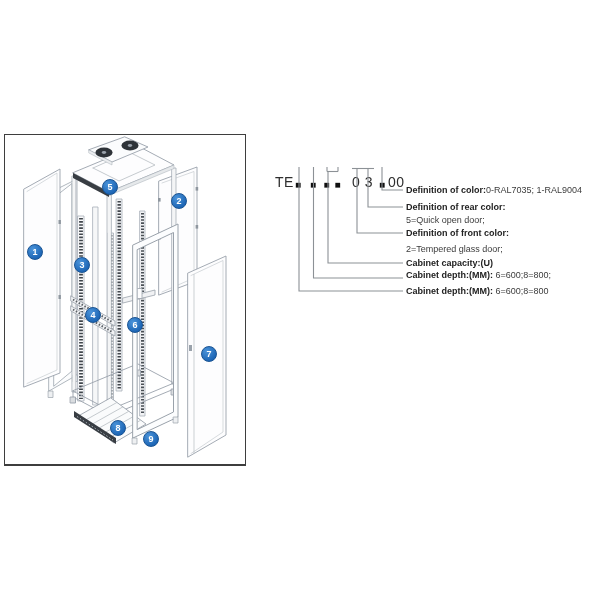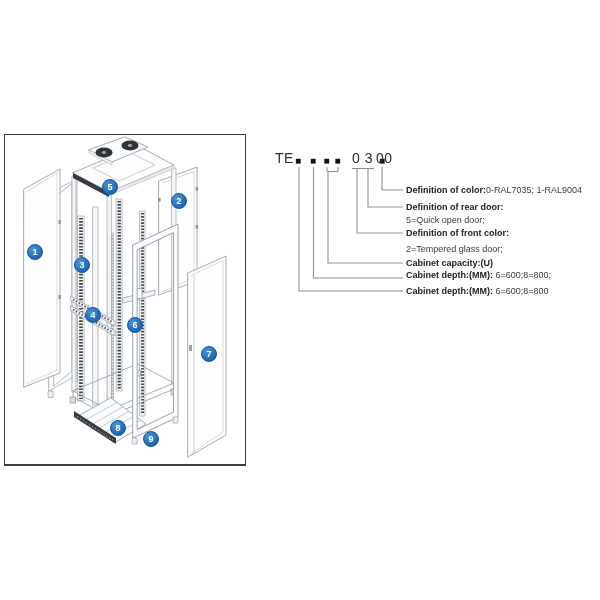--- a/index.html
+++ b/index.html
@@ -15,21 +15,21 @@
   }
   .diagram-box svg{position:absolute;left:0;top:0;}
   .part-badge{
     position:absolute;width:14px;height:14px;border-radius:50%;
     background:radial-gradient(circle at 35% 30%, #4a93d9, #1b64b4 75%);
     border:1px solid #1a5493;color:#ffffff;font-size:9px;font-weight:bold;
     display:flex;align-items:center;justify-content:center;
     transform:translate(-50%,-50%);line-height:1;
   }
   
-  .code-part{position:absolute;color:#2e2e2e;white-space:pre;}
+  .code-part{position:absolute;color:#2e2e2e;white-space:pre;margin-top:24px;}
   .code-text{font-size:14px;line-height:14px;letter-spacing:.5px;}
   .code-square{font-size:10px;line-height:12px;color:#101010;}
   
   .legend-row{
     position:absolute;left:406px;font-size:9px;line-height:10px;white-space:nowrap;
     color:#3c3c3c;
     text-align:right;
   }
   .legend-row b{color:#232323;font-weight:bold;}
   .overlay-lines{position:absolute;left:0;top:0;pointer-events:none;}
@@ -160,38 +160,38 @@
 </div>
 
 <div>
   <span class="code-part code-text" style="left:275px;top:151px">TE</span>
   <span class="code-part code-square" style="left:295px;top:155px">■</span>
   <span class="code-part code-square" style="left:310px;top:155px">■</span>
   <span class="code-part code-square" style="left:323.5px;top:155px">■</span>
   <span class="code-part code-square" style="left:334.5px;top:155px">■</span>
   <span class="code-part code-text" style="left:352px;top:151px">0 3</span>
   <span class="code-part code-square" style="left:379px;top:155px">■</span>
-  <span class="code-part code-text" style="left:376px;top:151px">00</span>
+  <span class="code-part code-text" style="left:388px;top:151px">00</span>
 </div>
 
 <svg class="overlay-lines" width="600" height="600" viewBox="0 0 600 600" fill="none" stroke="#8c9196" stroke-width="1.1">
   <polyline points="299,167 299,291 403,291"></polyline>
   <polyline points="313.5,167 313.5,278 403,278"></polyline>
   <polyline points="327,167 327,171.5"></polyline>
   <polyline points="338,167 338,171.5"></polyline>
   <polyline points="327,171.5 338,171.5"></polyline>
   <polyline points="328,171.5 328,263 403,263"></polyline>
   <line x1="352" y1="168.5" x2="374" y2="168.5"></line>
   <polyline points="357,168.5 357,233 403,233"></polyline>
   <polyline points="368,168.5 368,207 403,207"></polyline>
   <polyline points="382,167 382,190 403,190"></polyline>
 </svg>
 
 <div>
   <div class="legend-row" style="top:185px"><b>Definition of color:</b><span>0-RAL7035; 1-RAL9004</span></div>
-  <div class="legend-row" style="top:202px"><b>Definition of rear door:</b><span></span></div>
+  <div class="legend-row" style="top:202px"><b>Definition of rear color:</b><span></span></div>
   <div class="legend-row" style="top:215px"><b></b><span>5=Quick open door;</span></div>
   <div class="legend-row" style="top:228px"><b>Definition of front color:</b><span></span></div>
   <div class="legend-row" style="top:244px"><b></b><span>2=Tempered glass door;</span></div>
   <div class="legend-row" style="top:258px"><b>Cabinet capacity:(U)</b><span></span></div>
   <div class="legend-row" style="top:270px"><b>Cabinet depth:(MM):</b><span> 6=600;8=800;</span></div>
   <div class="legend-row" style="top:286px"><b>Cabinet depth:(MM):</b><span> 6=600;8=800</span></div>
 </div>
 
 </body></html>

